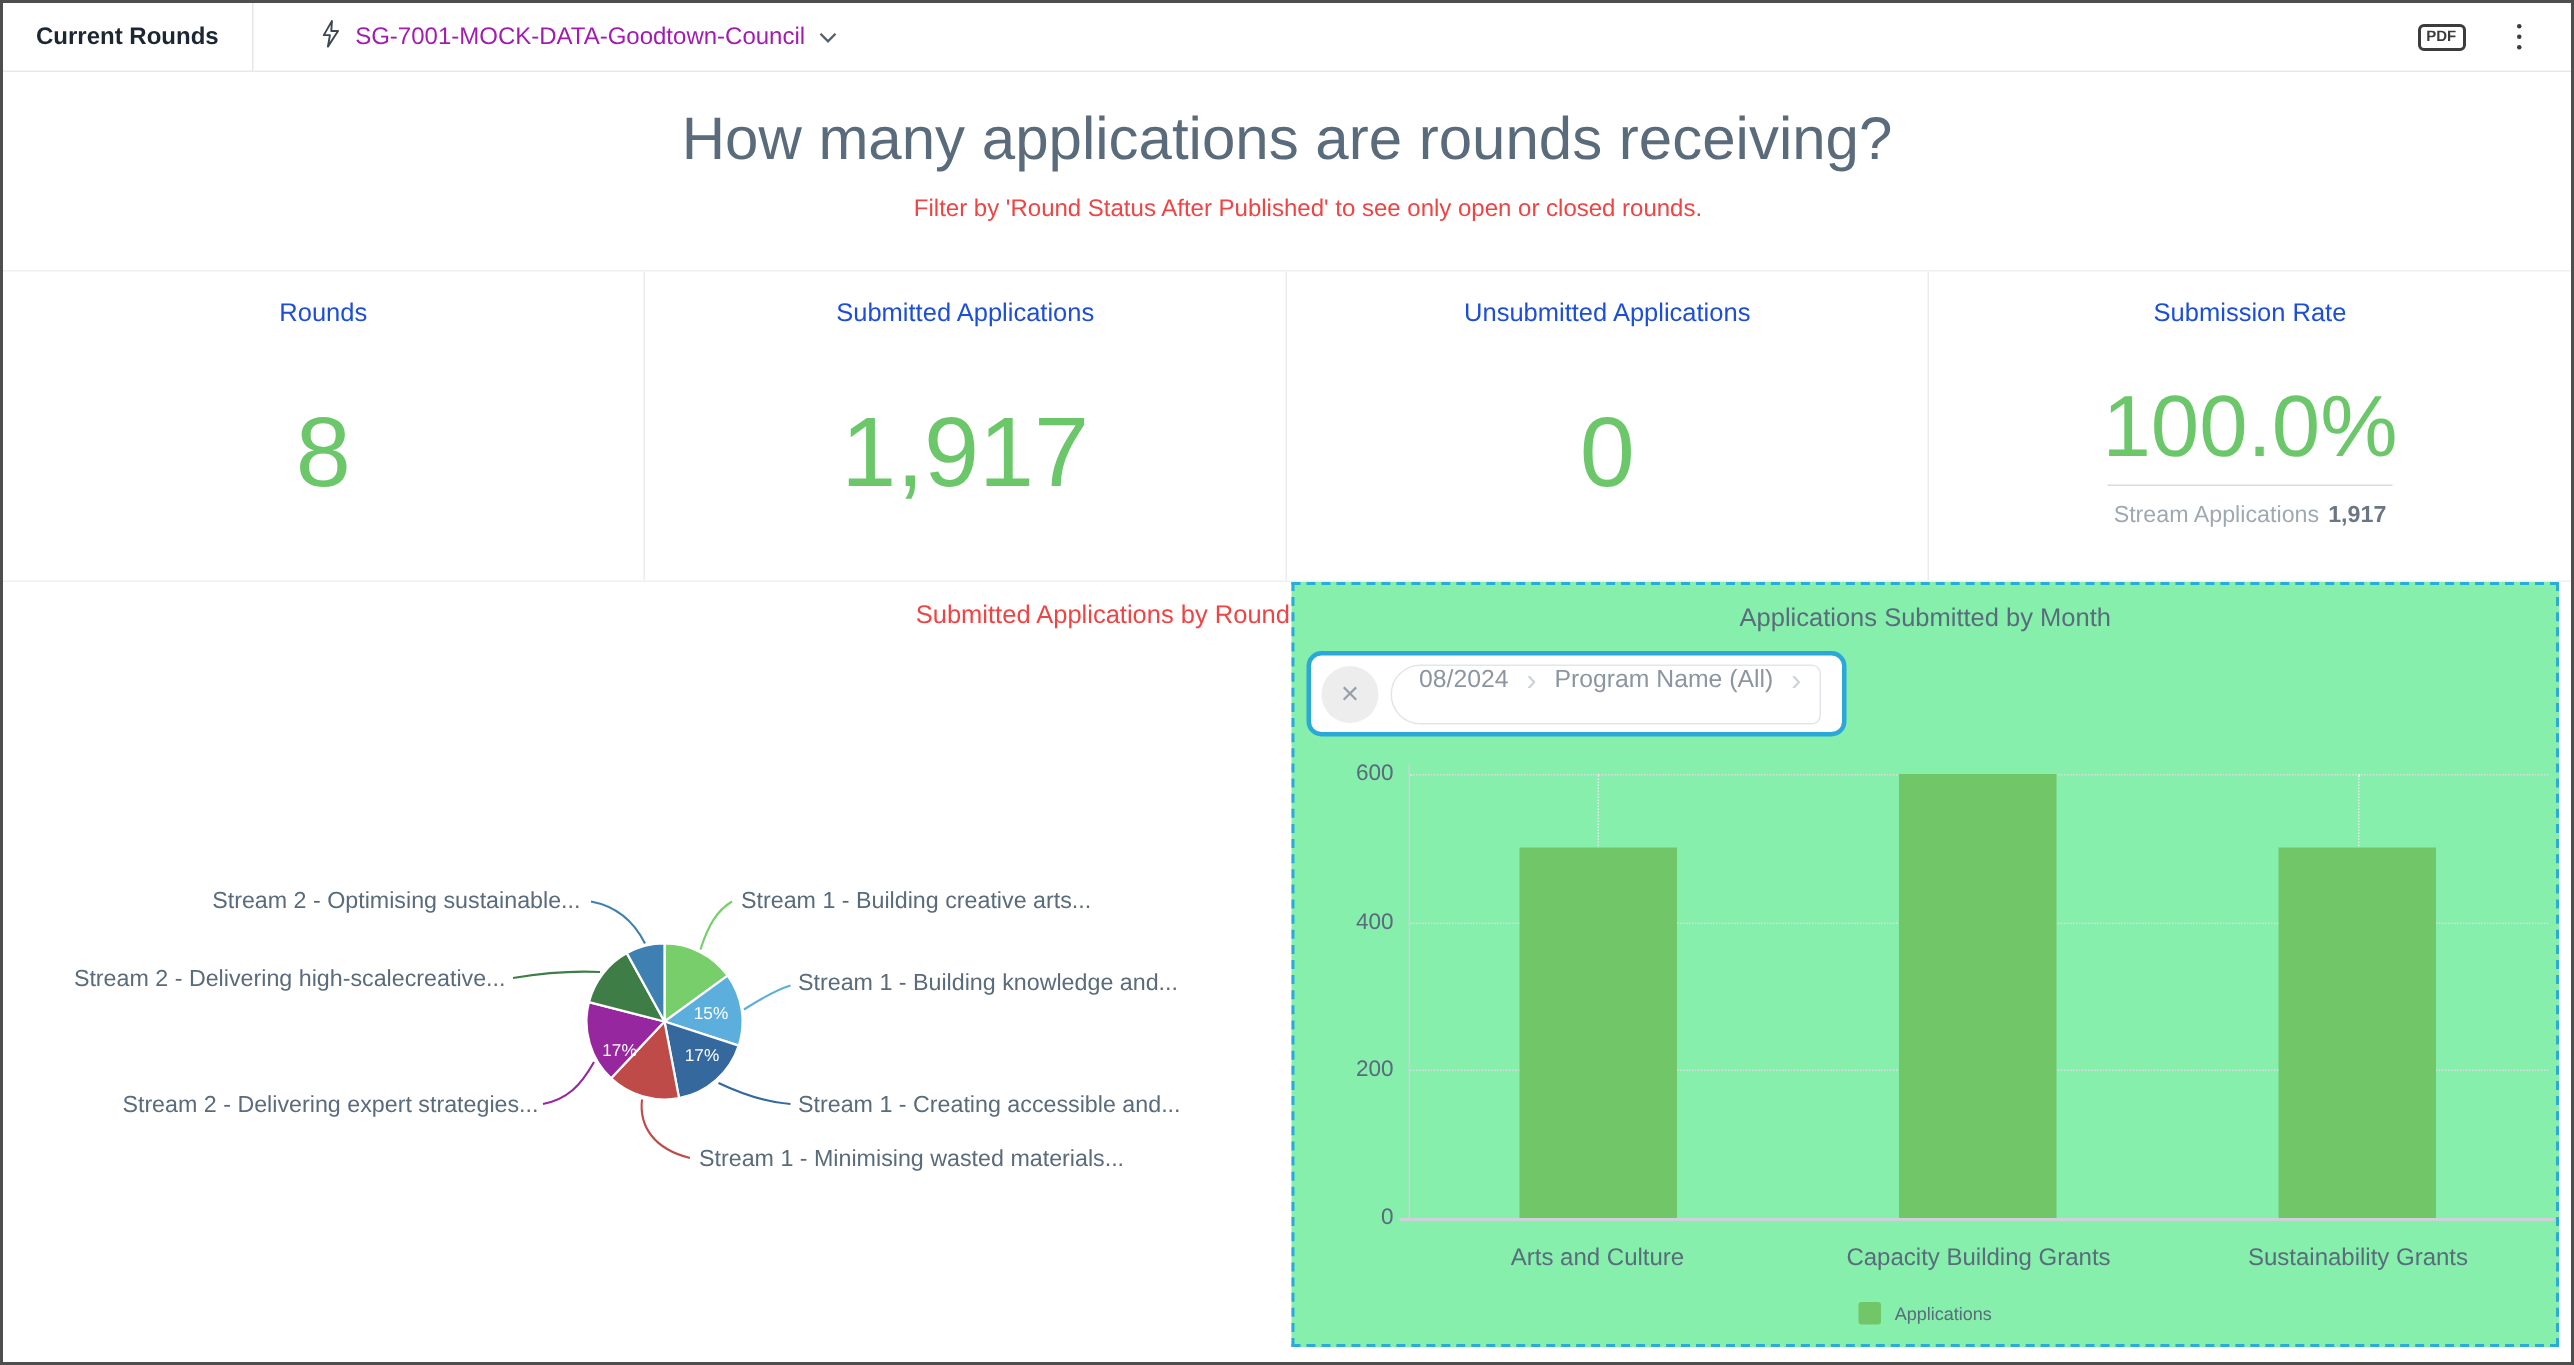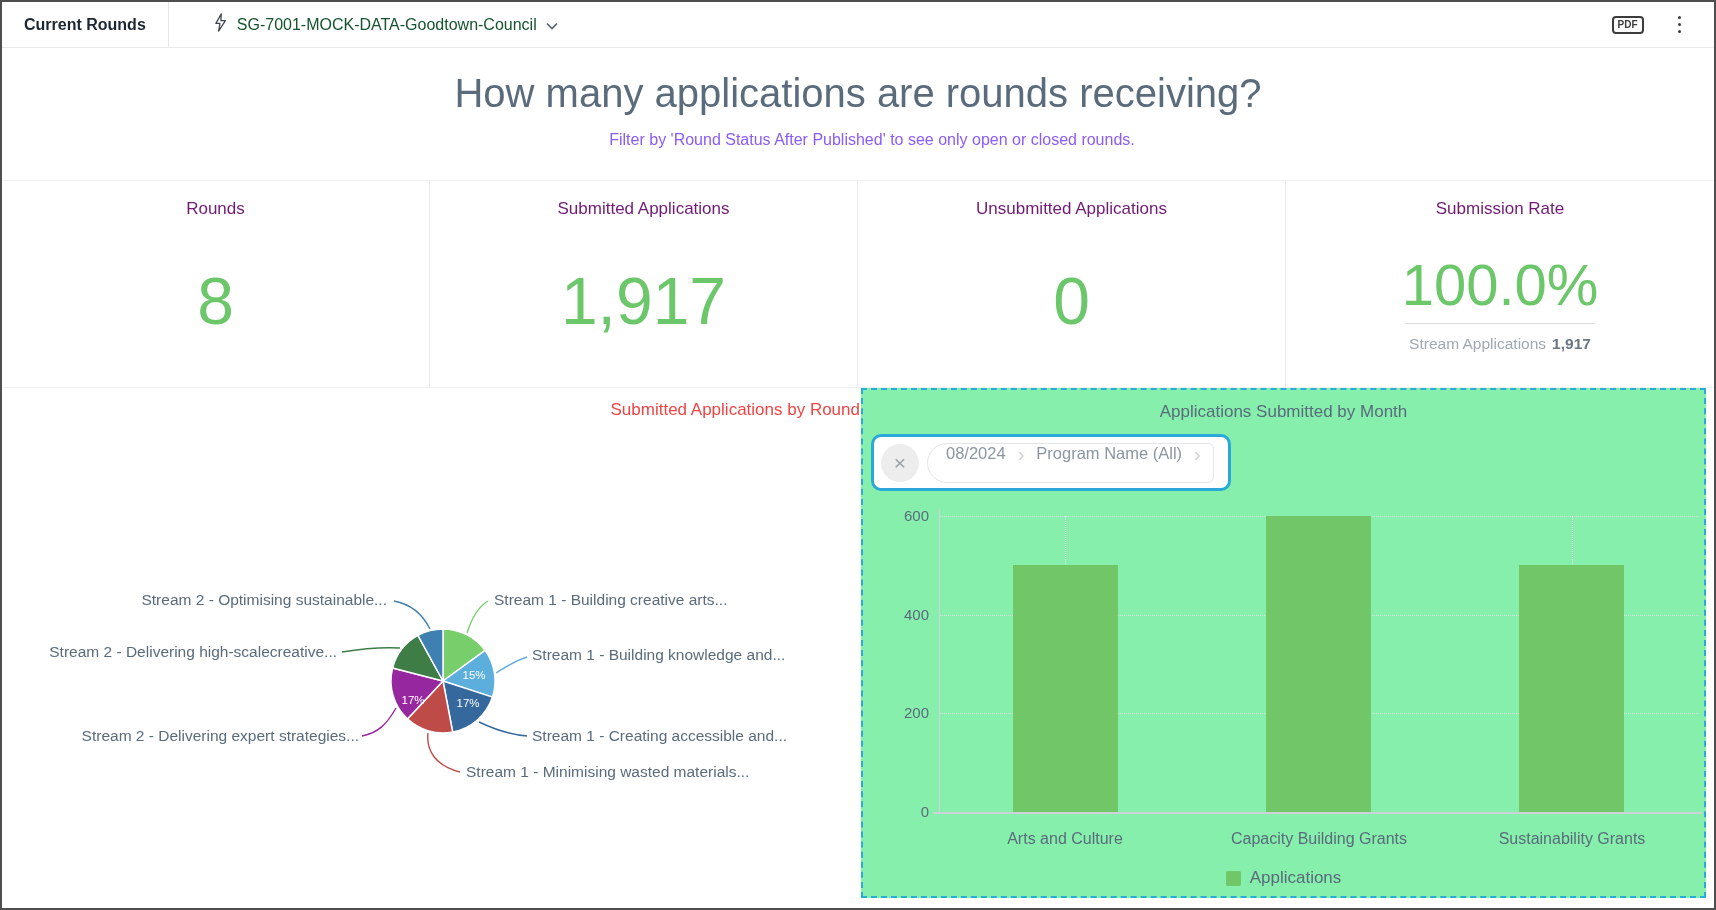--- a/index.html
+++ b/index.html
@@ -3,36 +3,36 @@
 <meta charset="utf-8">
 <style>
   * { box-sizing: border-box; }
   body { margin:0; background:#fff; font-family:"Liberation Sans","DejaVu Sans",sans-serif; }
   .screen { position:relative; width:1716px; height:910px; border:2px solid #4e4e4e; background:#fff; overflow:hidden; }
 
   
   .topbar { position:absolute; top:0; left:0; right:0; height:46px; border-bottom:1px solid #e9e9e9; display:flex; align-items:center; background:#fff; }
   .topbar-title { font-weight:bold; font-size:16px; color:#1c2733; padding:0 22px; }
   .topbar-divider { width:1px; align-self:stretch; background:#e6e6e6; }
-  .dataset-select { display:flex; align-items:center; gap:9px; margin-left:42px; cursor:pointer; color:#14532d; font-size:16px; }
+  .dataset-select { display:flex; align-items:center; gap:9px; margin-left:42px; cursor:pointer; color:#a21caf; font-size:16px; }
   .topbar-right { margin-left:auto; display:flex; align-items:center; gap:30px; padding-right:29px; }
   .pdf-btn { border:2px solid #3c3c3c; border-radius:4px; font-size:10px; font-weight:bold; color:#3c3c3c; padding:2px 4px; line-height:1; cursor:pointer; background:#fff; }
   .kebab { display:flex; flex-direction:column; gap:3.5px; cursor:pointer; padding:4px; }
   .kebab i { width:3.5px; height:3.5px; border-radius:50%; background:#3c3c3c; }
 
   
   .header-sec { position:absolute; top:47px; left:0; right:0; height:131px; text-align:center; }
   .page-title { margin-top:22px; font-size:40px; font-weight:400; color:#5a6b7c; }
-  .page-subtitle { margin-top:15px; font-size:16px; color:#8b5cf6;padding-left:28px; }
+  .page-subtitle { margin-top:15px; font-size:16px; color:#ef4444;padding-left:28px; }
 
   
   .kpi-row { position:absolute; top:178px; left:0; right:0; height:207px; border-top:1px solid #f0f0f0; display:grid; grid-template-columns:1fr 1fr 1fr 1fr; }
   .kpi-card { position:relative; border-right:1px solid #ececec; text-align:center; }
   .kpi-card:last-child { border-right:none; }
-  .kpi-label { margin-top:18px; font-size:17px; color:#701a75; }
+  .kpi-label { margin-top:18px; font-size:17px; color:#1d4ed8; }
   .kpi-value { position:absolute; top:87px; left:0; width:100%; font-size:66px; color:#6bc76a; font-weight:400; line-height:1; }
   .rate-value { position:absolute; top:75px; left:0; width:100%; font-size:58px; color:#6bc76a; line-height:1; }
   .rate-divider { position:absolute; top:142px; left:50%; transform:translateX(-50%); width:190px; border-top:1px solid #dcdcdc; }
   .rate-total { position:absolute; top:154px; left:0; width:100%; font-size:15.5px; color:#9fa9b1; }
   .rate-total b { color:#6b7684; margin-left:6px; }
 
   
   .panels-border { position:absolute; top:385px; left:0; right:0; border-top:1px solid #f0f0f0; }
   .left-panel-title { position:absolute; top:398px; left:0; width:858px; text-align:right; font-size:17px; color:#ef4444; }
   .pie-svg { position:absolute; left:0; top:385px; }
@@ -50,21 +50,21 @@
   
   .grid-h { position:absolute; left:76px; width:760px; border-top:1px dotted #d9dde2; }
   .grid-v { position:absolute; top:126px; height:296px; border-left:1px dotted #e6e9ec; }
   .y-axis { position:absolute; left:76px; top:119px; height:303px; border-left:1px solid #ccd2d8; }
   .x-axis { position:absolute; left:70px; top:422px; width:770px; border-top:2px solid #ccd2d8; }
   .ytick { position:absolute; left:0; width:66px; text-align:right; font-size:15px; color:#5a6b7c; }
   .bar { position:absolute; bottom:84px; width:105px; background:#71c768; cursor:pointer; }
   .xlabel { position:absolute; top:440px; width:240px; text-align:center; font-size:16px; color:#5a6b7c; }
   .legend { position:absolute; top:478px; left:0; width:100%; display:flex; justify-content:center; align-items:center; gap:9px; cursor:pointer; }
   .legend-swatch { width:15px; height:15px; border-radius:2px; background:#71c768; }
-  .legend-text { font-size:17px; color:#5a6b7c; }
+  .legend-text { font-size:12px; color:#5a6b7c; }
 
   .pie-label { font-size:15.5px; fill:#5a6b7c; }
   .pie-pct { font-size:11.5px; fill:#ffffff; }
 </style>
 </head>
 <body>
 
 <div class="screen">
 
   <div class="topbar">

